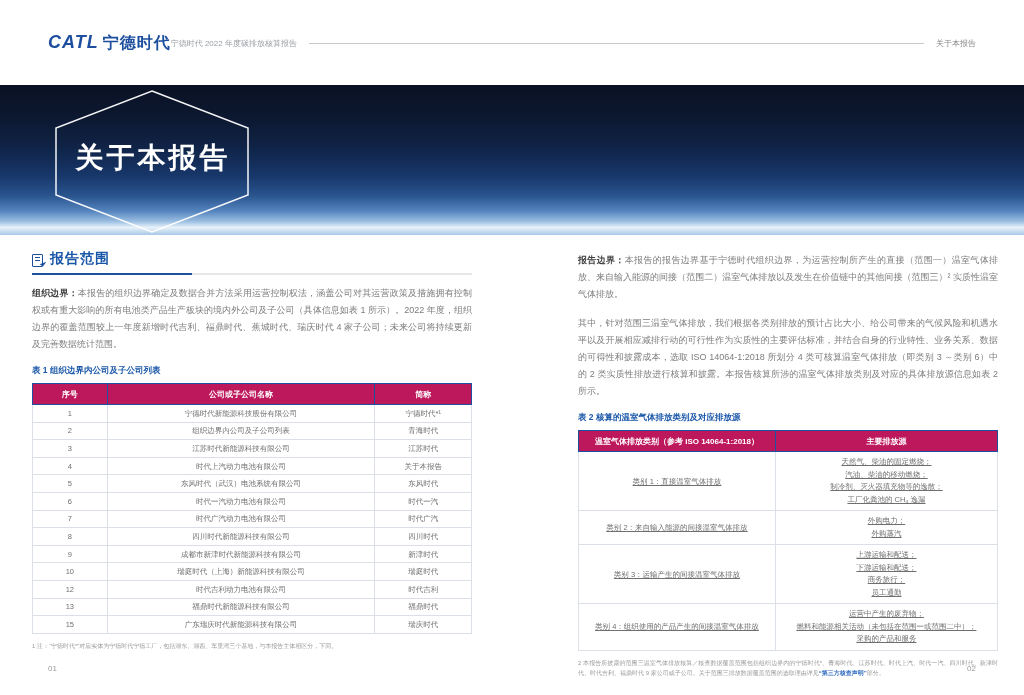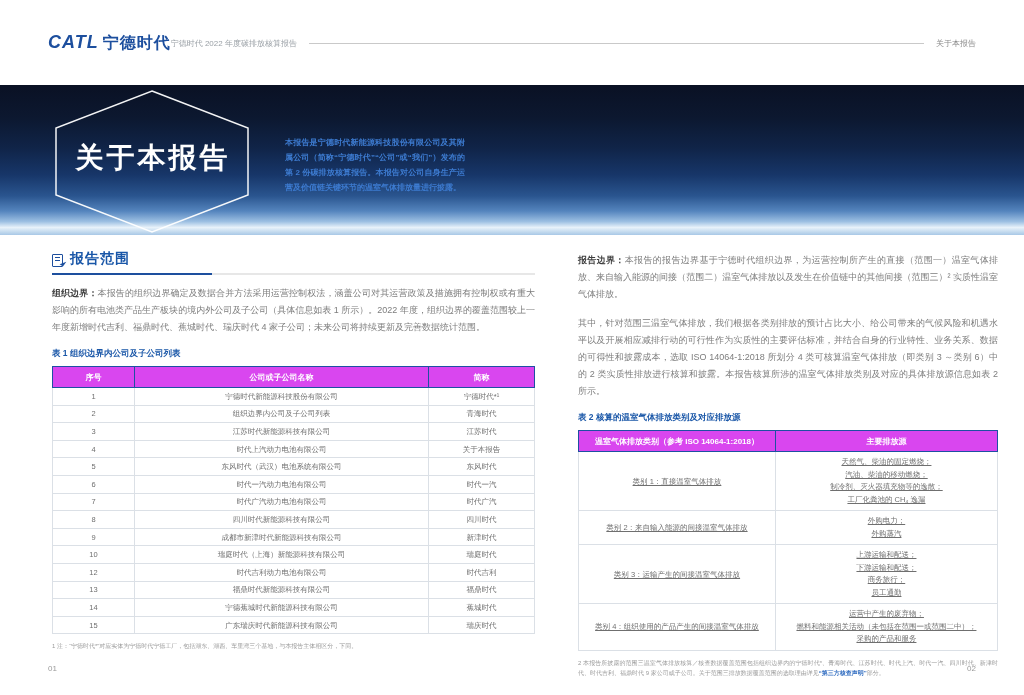--- a/index.html
+++ b/index.html
@@ -18,41 +18,41 @@
   
   .hero{position:absolute;left:0;top:85px;width:1024px;height:150px;
         background:linear-gradient(180deg,#0a1124 0%,#0c1830 22%,#102448 42%,#173669 60%,#2a558f 74%,#5484bd 84%,#9cbfe2 91%,#e8f2fa 95%,#c2d9ee 98%,#a8c8e6 100%);}
   .hex-svg{position:absolute;left:0;top:0;}
   .hex-title{position:absolute;left:62px;top:54px;width:182px;text-align:center;
              color:#ffffff;font-size:28px;font-weight:700;letter-spacing:3px;white-space:nowrap;}
   .hero-intro{position:absolute;left:285px;top:50px;width:180px;
               color:#3d7bd0;font-size:8px;line-height:15px;font-weight:700;text-align:justify;}
 
   
-  .col-left{position:absolute;left:52px;top:250px;width:483px;}
+  .col-left{position:absolute;left:32px;top:250px;width:440px;}
   .col-right{position:absolute;left:578px;top:252px;width:420px;}
 
   .section-head{display:flex;align-items:center;gap:5px;padding-bottom:5px;}
   .section-title{font-size:14px;font-weight:700;color:#1a57a8;letter-spacing:1px;}
   .section-rule{height:2px;background:#e7e7e7;margin-bottom:10px;position:relative;}
   .section-rule .accent{position:absolute;left:0;top:0;height:2px;width:160px;background:#1d4f9e;}
 
   .doc-icon{width:13px;height:13px;position:relative;flex:0 0 auto;}
   .doc-icon .sheet{position:absolute;left:0;top:1px;width:9px;height:11px;border:1.2px solid #1d4f9e;border-radius:1px;}
   .doc-icon .l1,.doc-icon .l2{position:absolute;left:2.5px;height:1.2px;width:5px;background:#1d4f9e;}
   .doc-icon .l1{top:4.5px;} .doc-icon .l2{top:7px;}
   .doc-icon .pen{position:absolute;right:0;bottom:0;width:0;height:0;border-left:4px solid transparent;border-bottom:6px solid #1d4f9e;transform:rotate(35deg);}
 
   .para{font-size:9px;line-height:17px;color:#7d7d7d;text-align:justify;margin:0 0 12px 0;}
   .para .lead{font-weight:700;color:#3f3f3f;}
 
   .caption{font-size:8.5px;font-weight:700;color:#1a57a8;margin:2px 0 6px 0;}
 
   table{border-collapse:collapse;width:100%;}
-  th{background:#d946ef;color:#ffffff;font-size:8px;font-weight:700;padding:4.5px 4px;border:1px solid #1e50a2;}
+  th{background:#be185d;color:#ffffff;font-size:8px;font-weight:700;padding:4.5px 4px;border:1px solid #1e50a2;}
   td{font-size:7.5px;color:#6f6f6f;text-align:center;padding:2.8px 4px;border:1px solid #dbe0e6;background:#ffffff;line-height:11px;}
   .t1 .c-idx{width:17%;} .t1 .c-name{width:61%;} .t1 .c-abbr{width:22%;}
   .t2 .c-cat{width:47%;} .t2 .c-src{width:53%;}
   .t2 td{padding:4px 6px;text-decoration:underline;}
   .src-line{line-height:12.5px;}
 
   .footnote{font-size:6px;line-height:10px;color:#9a9a9a;margin-top:7px;text-align:justify;}
   .footnote .link{color:#2e6bc0;font-weight:700;}
 
   .pageno{position:absolute;bottom:22px;font-size:8px;color:#9a9a9a;}
@@ -71,21 +71,20 @@
     <span class="header-sub">宁德时代 2022 年度碳排放核算报告</span>
     <span class="header-line"></span>
     <span class="header-right">关于本报告</span>
   </div>
 
   <div class="hero">
     <svg class="hex-svg" width="300" height="150" viewBox="0 0 300 150">
       <polygon points="152,6 248,43 248,110 152,147 56,110 56,43" fill="none" stroke="#ffffff" stroke-width="1.5" opacity="0.95"></polygon>
     </svg>
     <div class="hex-title">关于本报告</div>
-    <div class="hero-intro">本报告是宁德时代新能源科技股份有限公司及其附属公司（简称“宁德时代”“公司”或“我们”）发布的第 2 份碳排放核算报告。本报告对公司自身生产运营及价值链关键环节的温室气体排放量进行披露。</div>
   </div>
 
   <div class="col-left">
     <div class="section-head">
       <span class="doc-icon">
         <span class="sheet"></span>
           <span class="l1"></span>
           <span class="l2"></span>
           <span class="pen"></span>
       </span>
@@ -162,25 +161,20 @@
             <td>12</td>
             <td>时代吉利动力电池有限公司</td>
             <td>时代吉利</td>
           </tr>
         <tr>
             <td>13</td>
             <td>福鼎时代新能源科技有限公司</td>
             <td>福鼎时代</td>
           </tr>
         <tr>
-            <td>14</td>
-            <td>宁德蕉城时代新能源科技有限公司</td>
-            <td>蕉城时代</td>
-          </tr>
-        <tr>
             <td>15</td>
             <td>广东瑞庆时代新能源科技有限公司</td>
             <td>瑞庆时代</td>
           </tr>
       </tbody>
     </table>
 
     <div class="footnote">1 注：“宁德时代*”对应实体为宁德时代宁德工厂，包括湖东、湖西、车里湾三个基地，与本报告主体相区分，下同。</div>
   </div>
 

